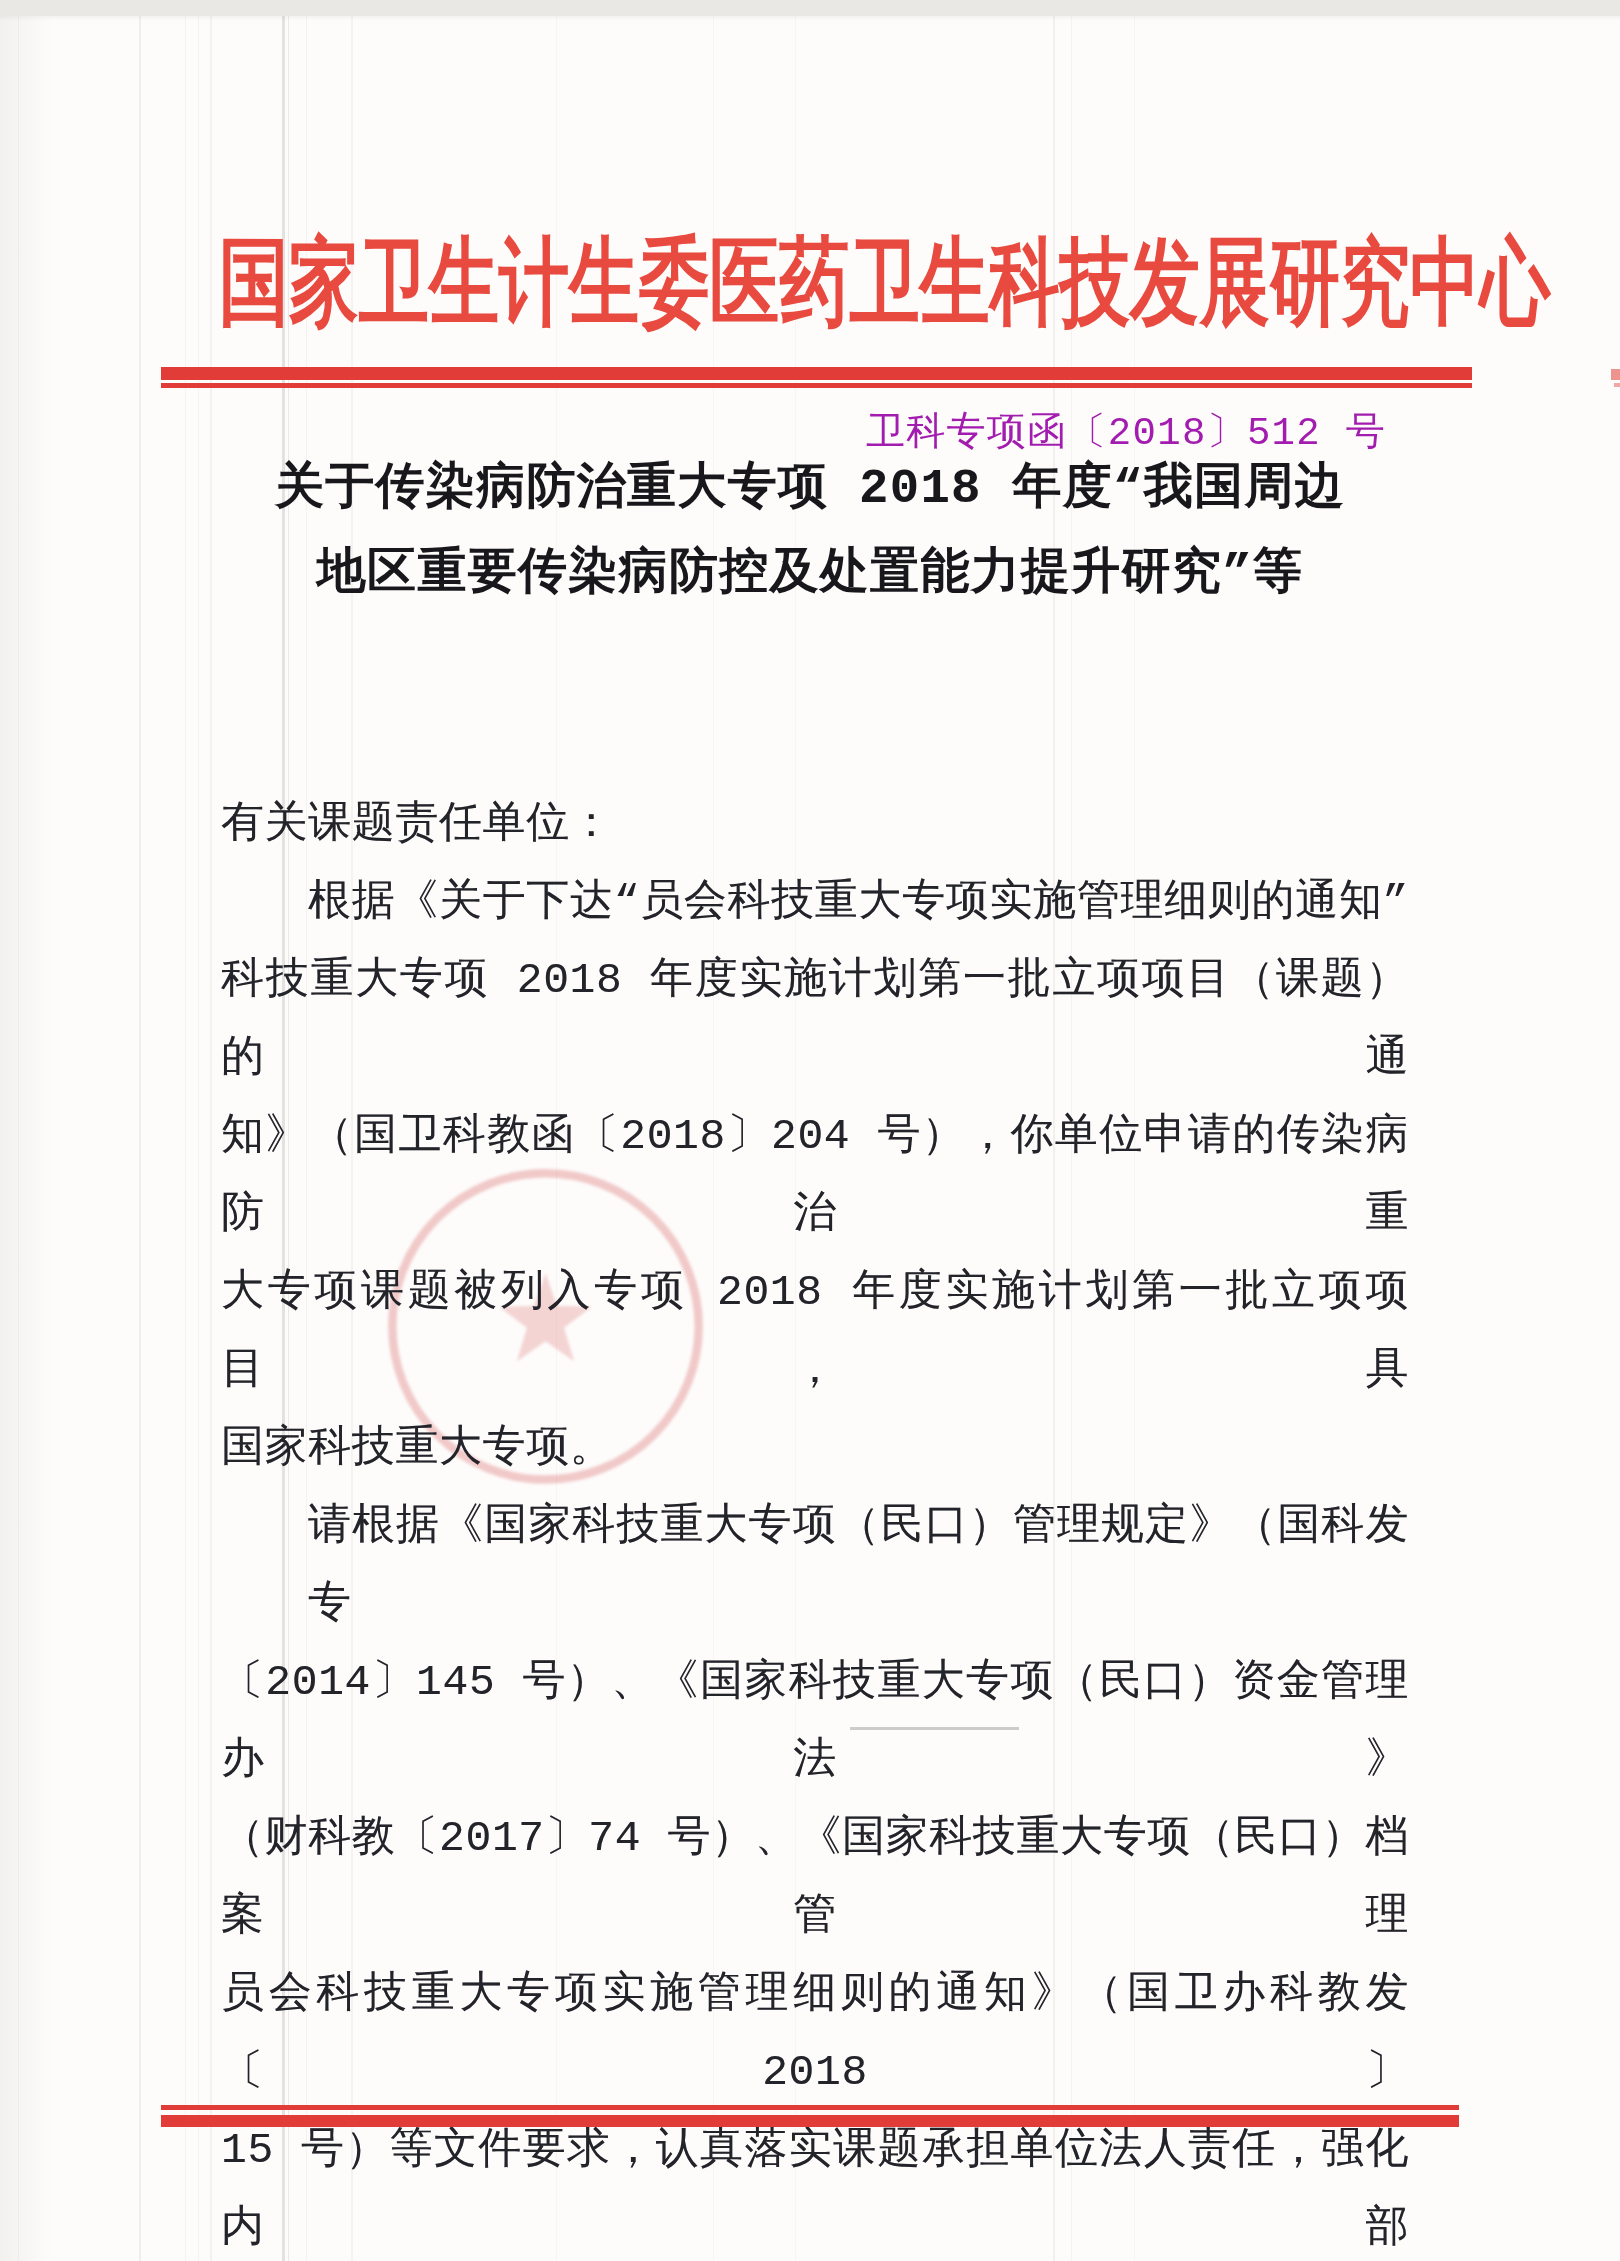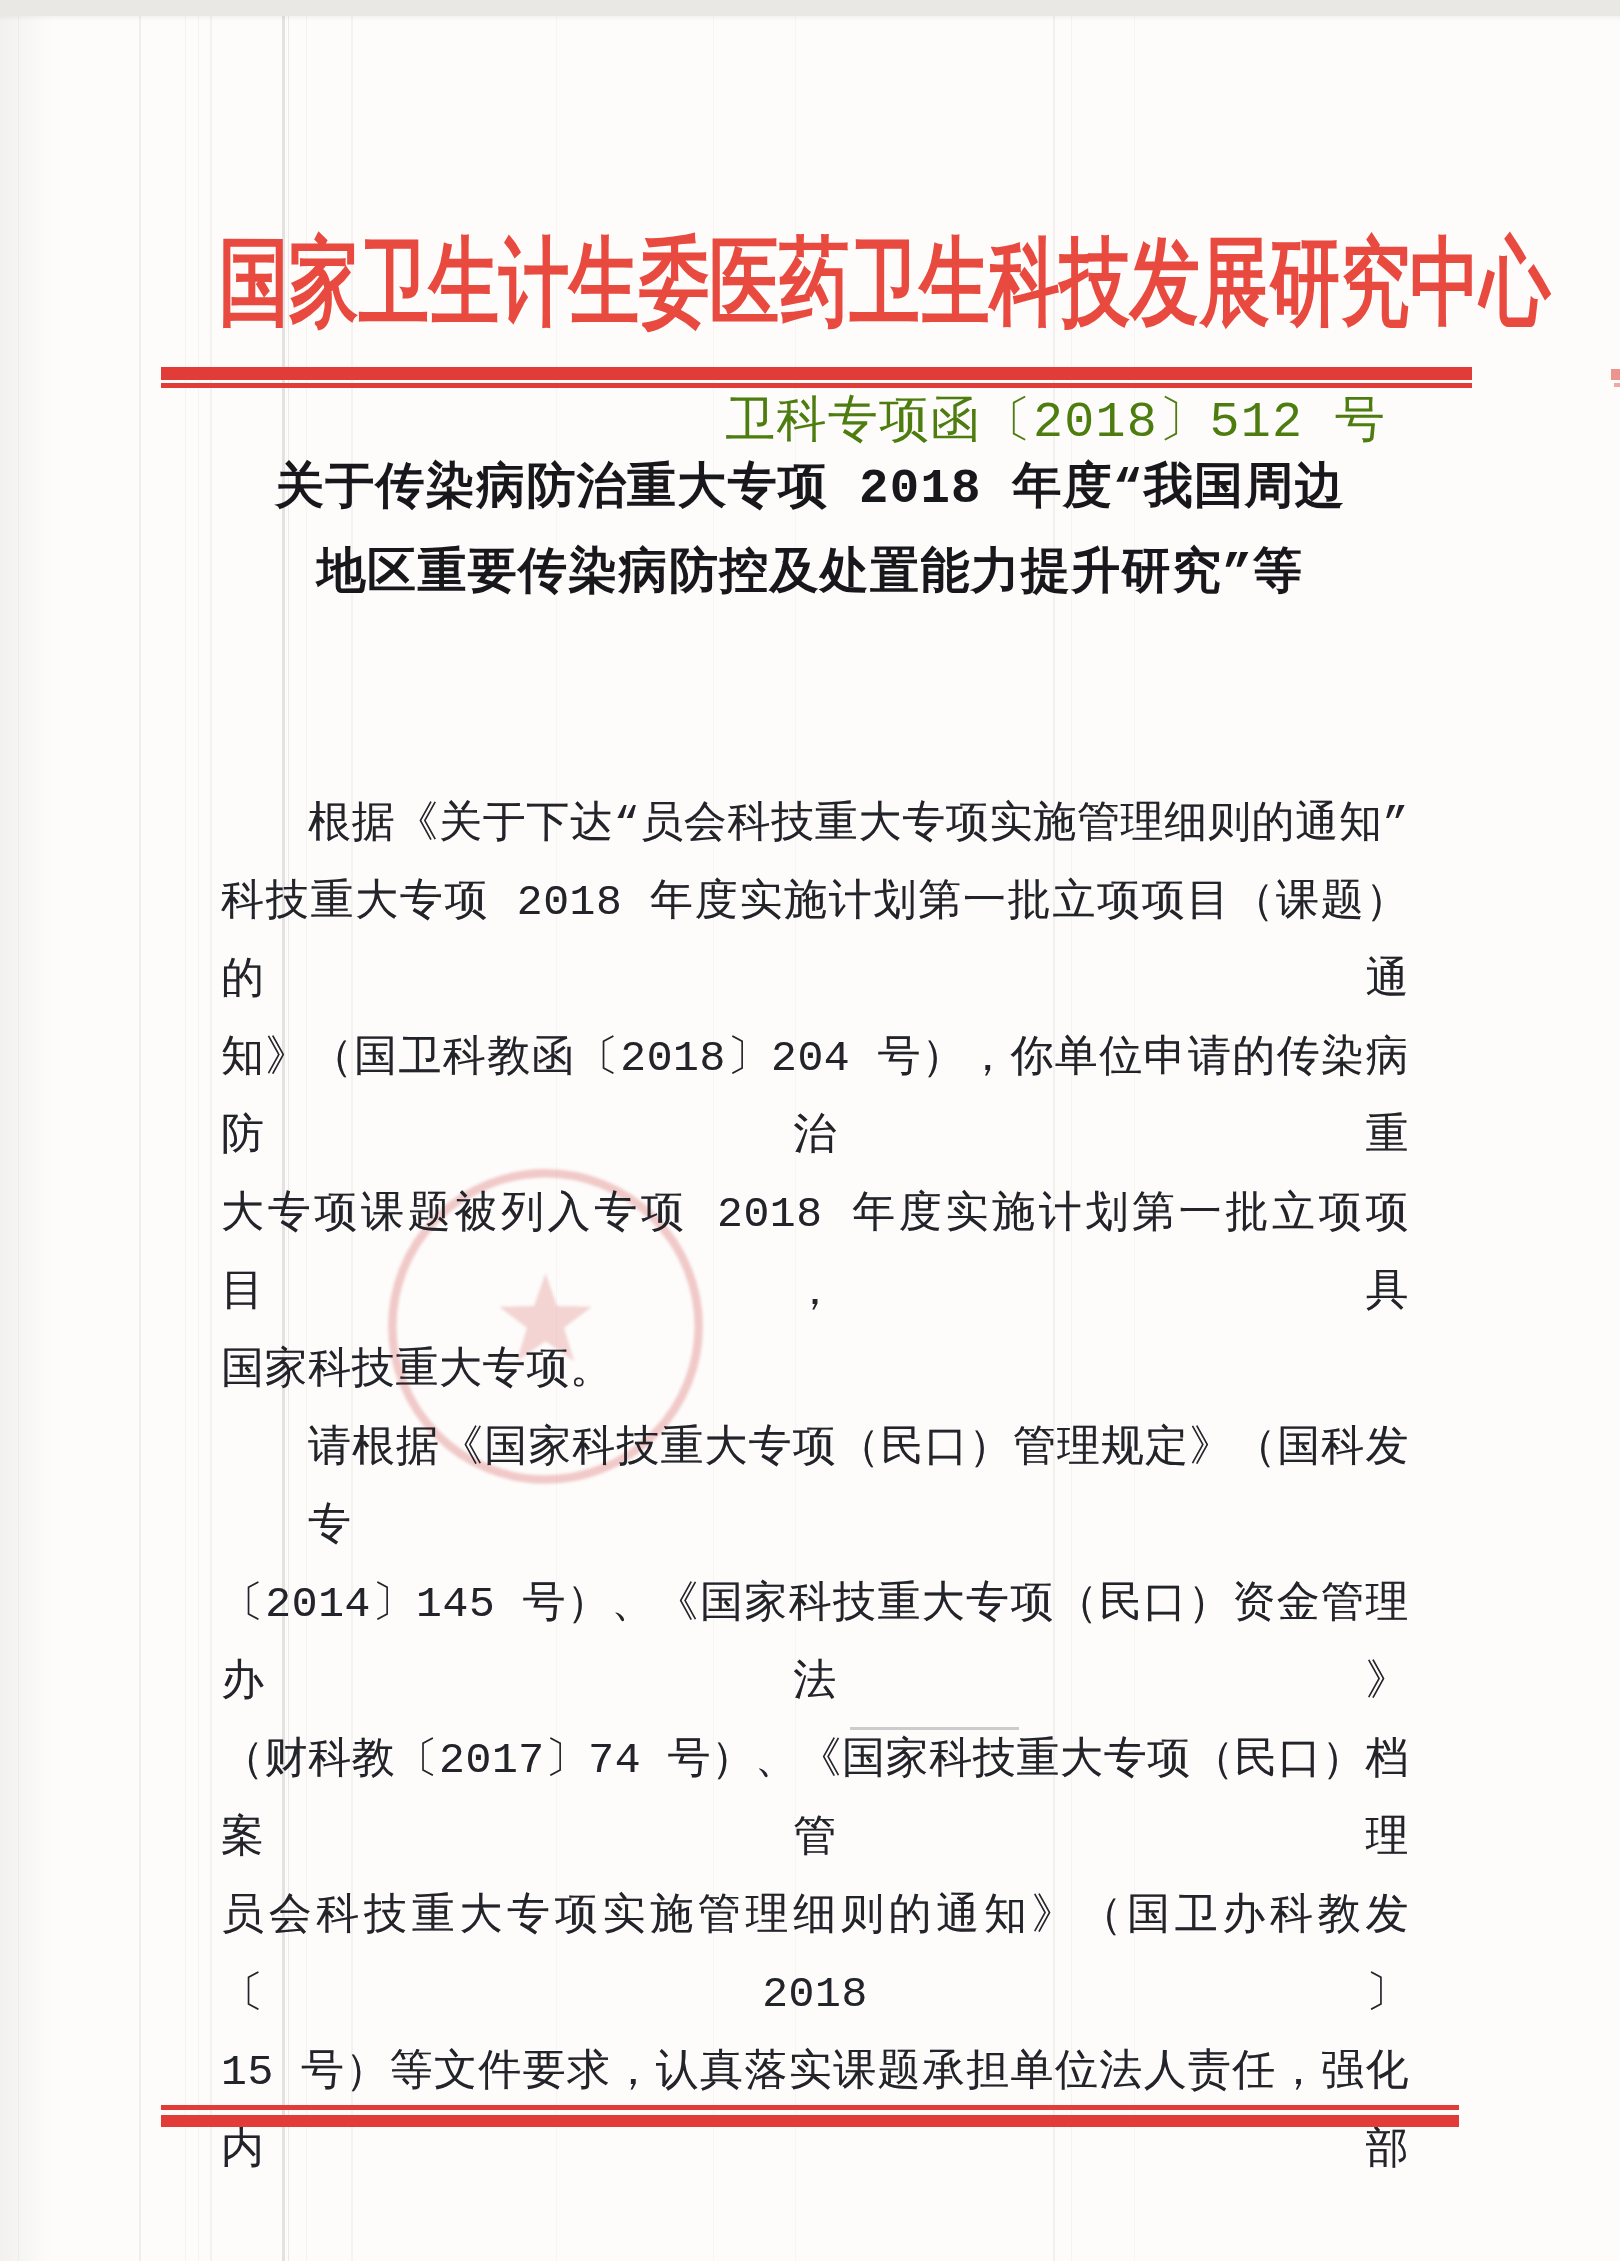--- a/index.html
+++ b/index.html
@@ -40,22 +40,22 @@
   }
   .rule { position: absolute; background: #e13c37; }
   .rule.top-thick    { left: 161px; width: 1311px; top: 351px;  height: 13px; }
   .rule.top-thin     { left: 161px; width: 1311px; top: 367px;  height: 5.2px; }
   .rule.bottom-thin  { left: 161px; width: 1298px; top: 2089px; height: 4.5px; }
   .rule.bottom-thick { left: 161px; width: 1298px; top: 2099px; height: 11.7px; }
   .bleed1 { position: absolute; right: 0; width: 9px; top: 353px; height: 11px; background: rgba(225,62,55,0.55); }
   .bleed2 { position: absolute; right: 0; width: 6.5px; top: 367px; height: 3.9px;  background: rgba(225,62,55,0.45); }
   
   .docnum {
-    position: absolute; top: 384px; right: 234px;
-    font-size: 50px; line-height: 45px; letter-spacing: 1.3px; color: #4d7c0f;
+    position: absolute; top: 396px; right: 234px;
+    font-size: 39px; line-height: 45px; letter-spacing: 1.3px; color: #a21caf;
     white-space: nowrap;
   }
   
   .title {
     position: absolute; top: 431px; left: 97px; right: 97px;
     text-align: center; font-weight: bold;
     font-size: 49px; line-height: 85px; letter-spacing: 1.3px;
     color: #17171c;
   }
   
@@ -117,20 +117,21 @@
     <div>关于传染病防治重大专项 2018 年度“我国周边</div>
     <div>地区重要传染病防控及处置能力提升研究”等</div>
   </div>
 
   <svg class="seal" width="331" height="328" viewBox="0 0 510 505">
     <circle cx="255" cy="250" r="236" fill="none" stroke="rgba(211,88,88,0.32)" stroke-width="13"></circle>
     <path d="M255,168 L272.6,218.7 L326.3,219.8 L283.5,252.3 L299.1,303.7 L255,273 L210.9,303.7 L226.5,252.3 L183.7,219.8 L237.4,218.7 Z" fill="rgba(211,88,88,0.26)"></path>
   </svg>
 
   <div class="bodytext">
+    <div class="line short">有关课题责任单位：</div>
     <div class="line indent">根据《关于下达“员会科技重大专项实施管理细则的通知”</div>
     <div class="line">科技重大专项 2018 年度实施计划第一批立项项目（课题）的通</div>
     <div class="line">知》（国卫科教函〔2018〕204 号），你单位申请的传染病防治重</div>
     <div class="line">大专项课题被列入专项 2018 年度实施计划第一批立项项目，具</div>
     <div class="line short">国家科技重大专项。</div>
     <div class="line indent">请根据《国家科技重大专项（民口）管理规定》（国科发专</div>
     <div class="line">〔2014〕145 号）、《国家科技重大专项（民口）资金管理办法》</div>
     <div class="line">（财科教〔2017〕74 号）、《国家科技重大专项（民口）档案管理</div>
     <div class="line">员会科技重大专项实施管理细则的通知》（国卫办科教发〔2018〕</div>
     <div class="line">15 号）等文件要求，认真落实课题承担单位法人责任，强化内部</div>

